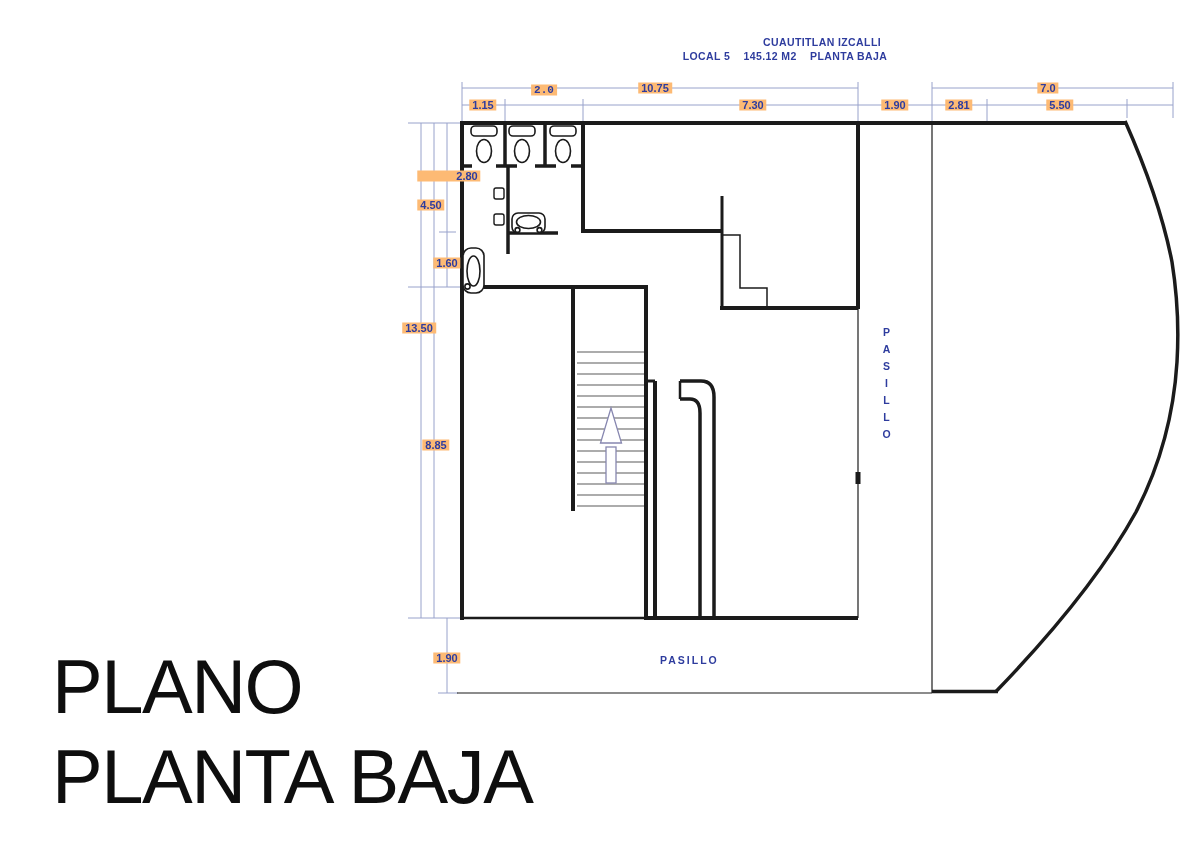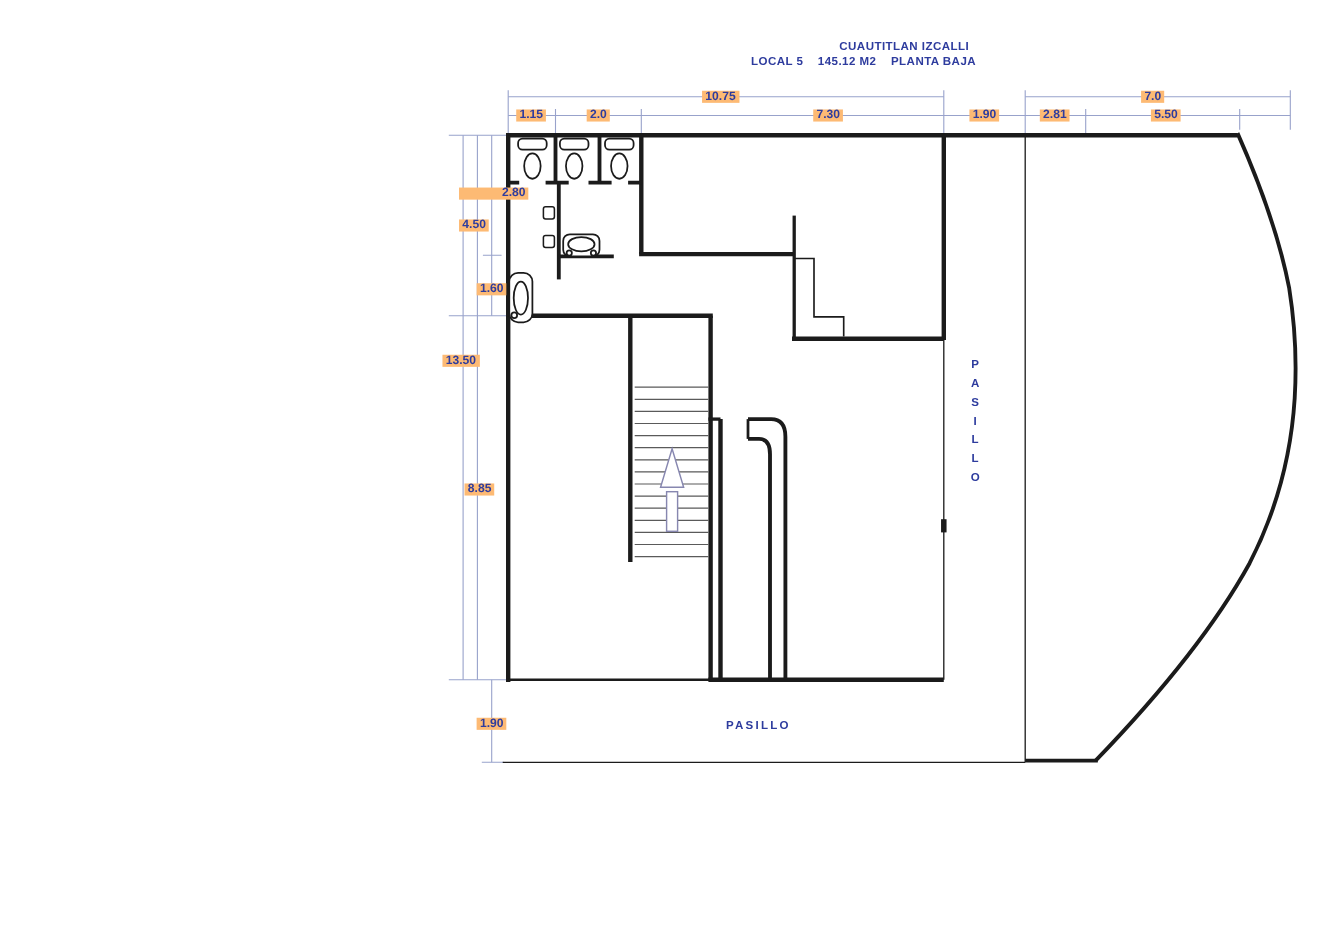--- a/index.html
+++ b/index.html
@@ -117,30 +117,34 @@
       <rect x="494" y="214" width="10" height="11" rx="2" stroke-width="1.4"></rect>
     </g>
   </svg>
 
   <div class="title-line" style="left:822px;top:37px;">CUAUTITLAN IZCALLI</div>
   <div class="title-line" style="left:785px;top:51px;">LOCAL 5    145.12 M2    PLANTA BAJA</div>
 
   <div class="lbl" style="left:655px;top:88px;">10.75</div>
   <div class="lbl" style="left:1048px;top:88px;">7.0</div>
   <div class="lbl" style="left:483px;top:105px;">1.15</div>
-  <div class="lbl" style="left:544px;top:105px;">2.0</div>
+  <div class="lbl" style="left:544px;top:90px;font-family:Liberation Mono, monospace;">2.0</div>
   <div class="lbl" style="left:753px;top:105px;">7.30</div>
   <div class="lbl" style="left:895px;top:105px;">1.90</div>
   <div class="lbl" style="left:959px;top:105px;">2.81</div>
   <div class="lbl" style="left:1060px;top:105px;">5.50</div>
 
   <div class="lbl" style="left:449px;top:176px;padding-left:39px;">2.80</div>
   <div class="lbl" style="left:431px;top:205px;text-align:right;">4.50</div>
   <div class="lbl" style="left:447px;top:263px;">1.60</div>
   <div class="lbl" style="left:419px;top:328px;">13.50</div>
   <div class="lbl" style="left:436px;top:445px;">8.85</div>
   <div class="lbl" style="left:447px;top:658px;">1.90</div>
 
   <div class="corridor-label vertical" style="left:881px;top:326px;">PASILLO</div>
   <div class="corridor-label" style="left:660px;top:655px;">PASILLO</div>
 
+  <div class="plan-title">
+    <div>PLANO</div>
+    <div>PLANTA BAJA</div>
+  </div>
 
 </div>
 
 </body></html>

